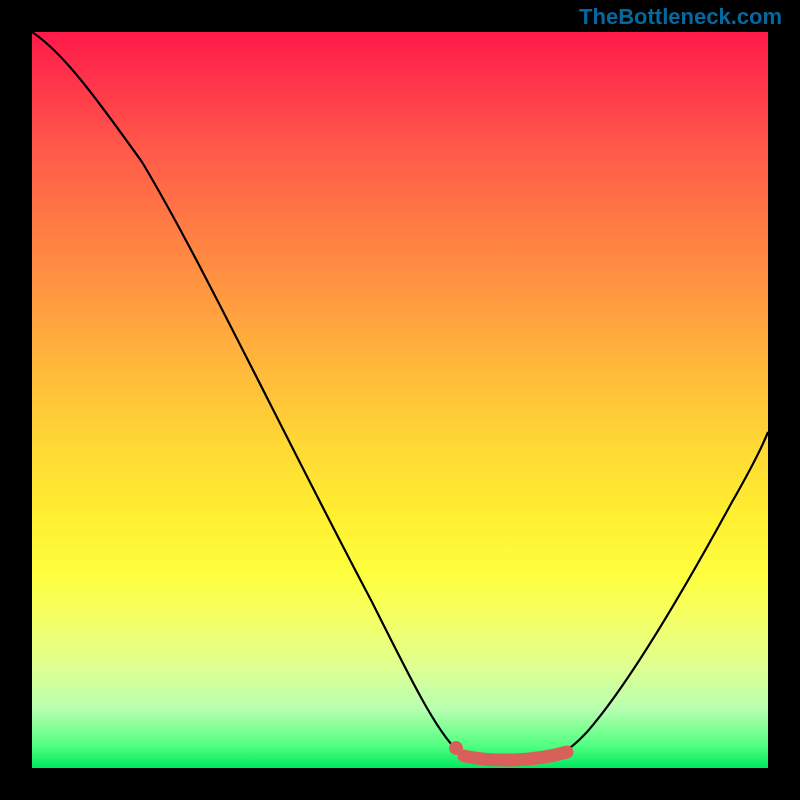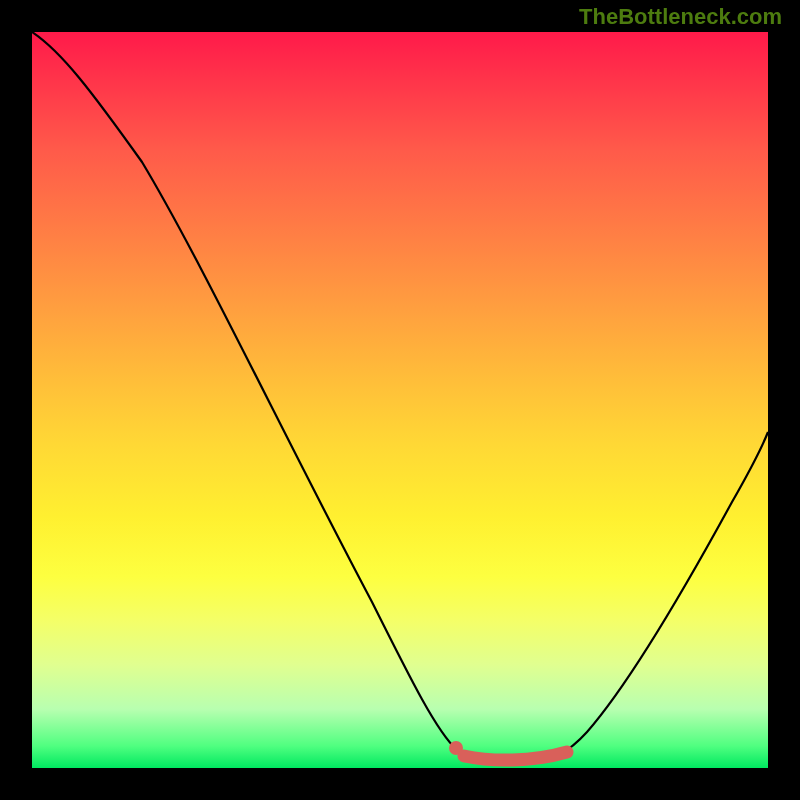--- a/index.html
+++ b/index.html
@@ -10,21 +10,21 @@
     position: relative;
     overflow: hidden;
     font-family: Arial, sans-serif;
   }
   .watermark {
     position: absolute;
     top: 4px;
     right: 18px;
     font-size: 22px;
     font-weight: bold;
-    color: #4d7c0f;
+    color: #0369a1;
     z-index: 10;
   }
   .plot-area {
     position: absolute;
     left: 32px;
     top: 32px;
     width: 736px;
     height: 736px;
     background: linear-gradient(to bottom,
       #ff1a4a 0%,

